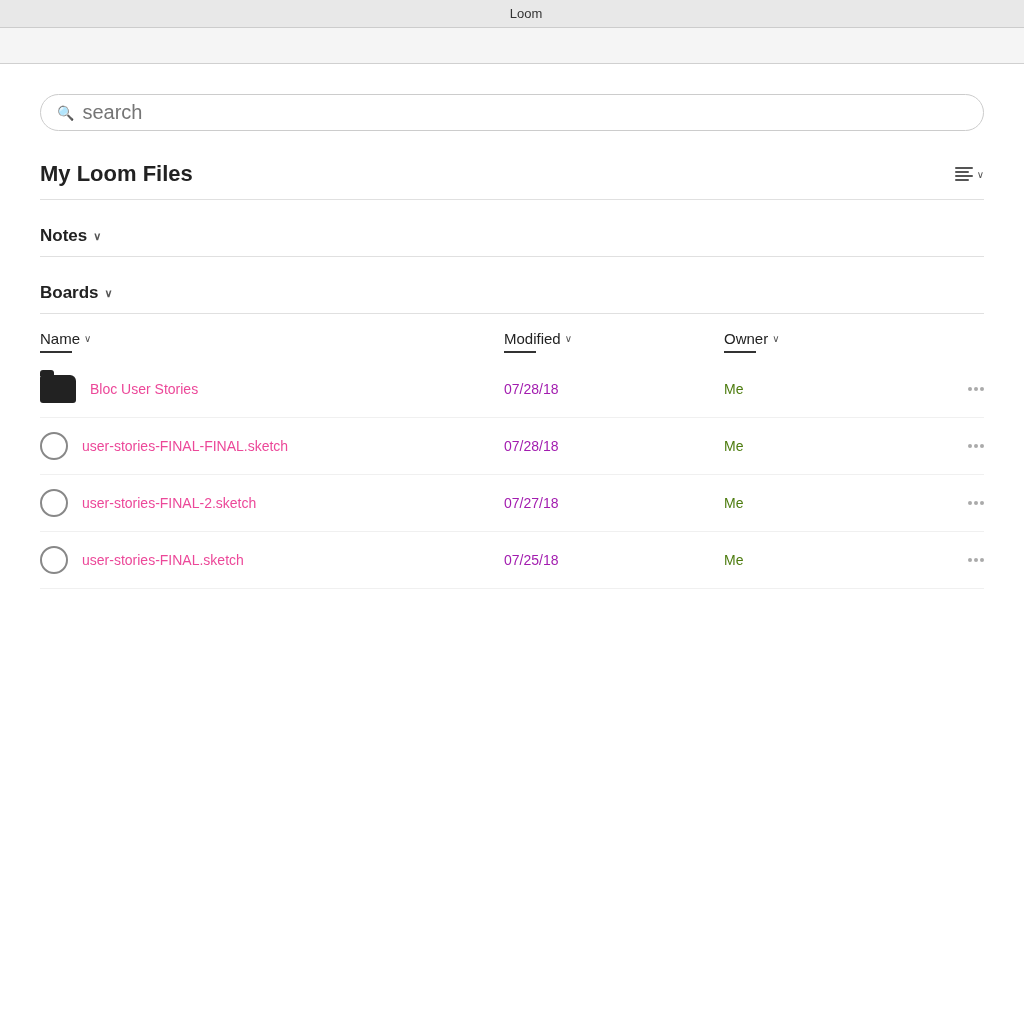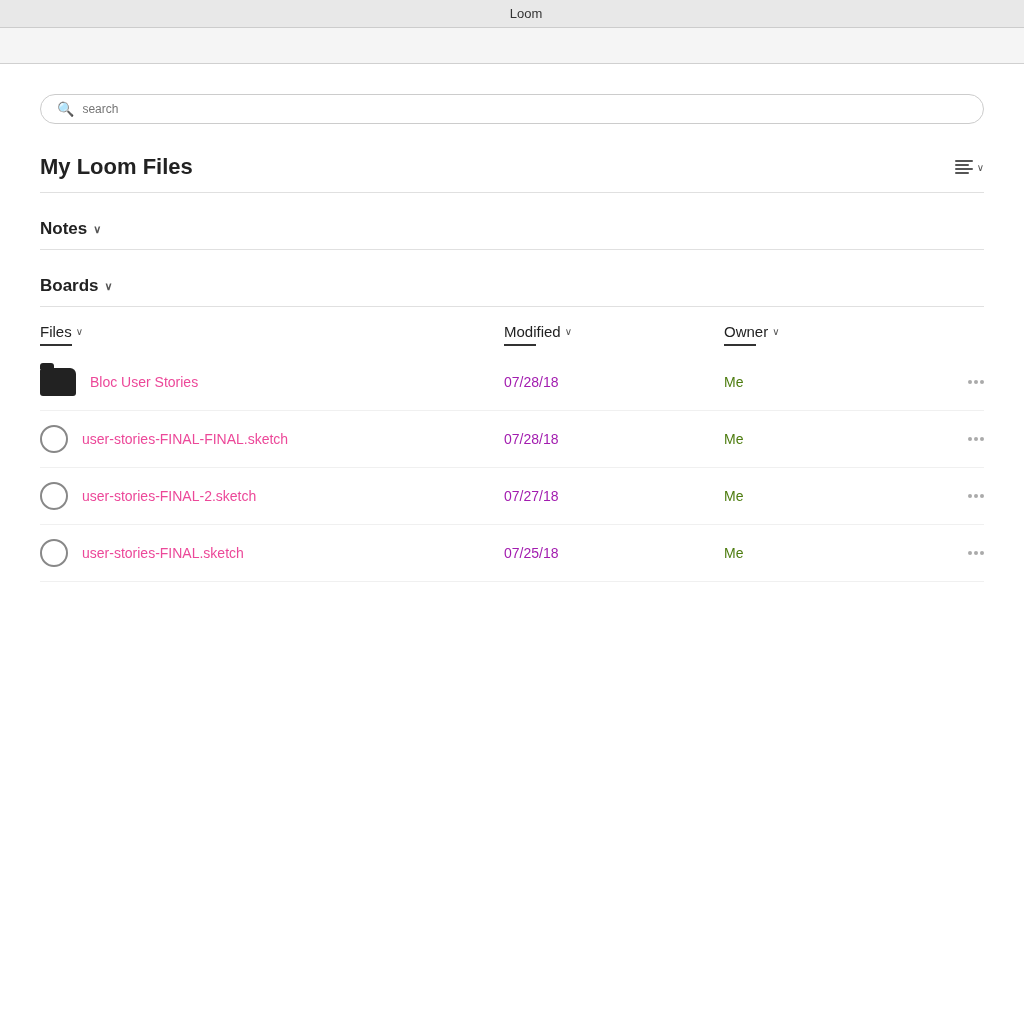--- a/index.html
+++ b/index.html
@@ -59,21 +59,21 @@
 
     .search-icon-wrap {
       margin-right: 8px;
       color: #888;
       font-size: 14px;
     }
 
     .search-input {
       border: none;
       outline: none;
-      font-size: 12px;
+      font-size: 20px;
       color: #888;
       width: 100%;
       background: transparent;
     }
 
     .section-header {
       display: flex;
       align-items: center;
       justify-content: space-between;
       margin-bottom: 12px;
@@ -301,21 +301,21 @@
     </div>
   </div>
 
   <div class="divider"></div>
 
   <div class="table-section">
 
     <div class="table-header">
       <div class="col-header-wrap">
         <div class="col-header">
-          <span>Files</span>
+          <span>Name</span>
           <span class="chevron">∨</span>
         </div>
         <div class="col-underline"></div>
       </div>
       <div class="col-header-wrap">
         <div class="col-header">
           <span>Modified</span>
           <span class="chevron">∨</span>
         </div>
         <div class="col-underline"></div>

